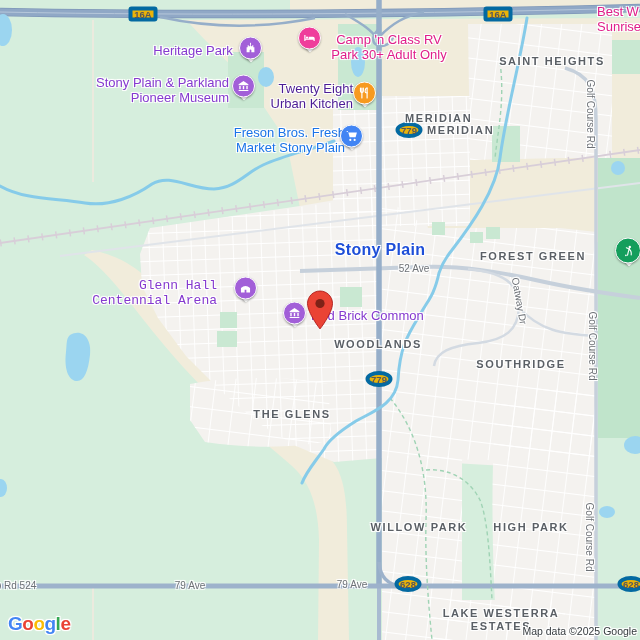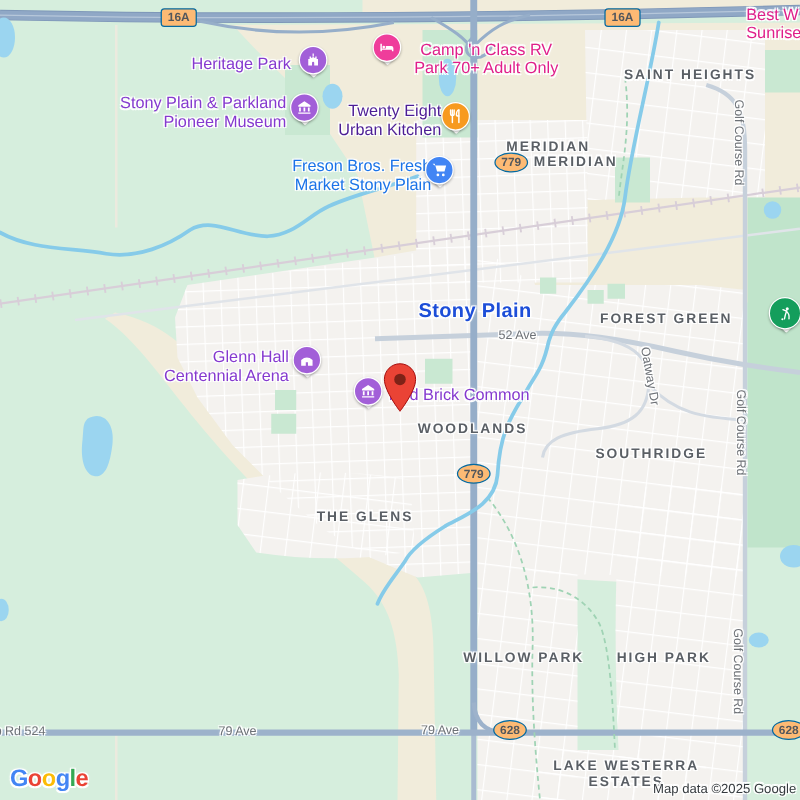--- a/index.html
+++ b/index.html
@@ -11,21 +11,21 @@
        transform:translate(-50%,-50%);
        text-shadow:-1px -1px 0 rgba(255,255,255,.95),1px -1px 0 rgba(255,255,255,.95),
                    -1px 1px 0 rgba(255,255,255,.95),1px 1px 0 rgba(255,255,255,.95),0 0 3px #fff;}
   .city{font-size:16px;font-weight:700;color:#1d4ed8;letter-spacing:.3px;}
   .area{font-size:11px;font-weight:700;color:#5a5f65;letter-spacing:1.6px;}
   .road{font-size:10px;color:#6d7176;}
   .poi-label{font-size:13px;}
   .c-purple{color:#8539cf;} .c-pink{color:#e01e8a;} .c-orange{color:#4c1d95;} .c-blue{color:#1a73e8;}
   .al{transform:translate(0,-50%);text-align:left;}
   .ar{transform:translate(-100%,-50%);text-align:right;}
-  .shield{position:absolute;transform:translate(-50%,-50%);background:#fdba74;border:1px solid #0369a1;
+  .shield{position:absolute;transform:translate(-50%,-50%);background:#eab308;border:4px solid #0369a1;
           color:#53575c;font-weight:700;font-size:9.5px;display:flex;align-items:center;justify-content:center;
           box-sizing:border-box;font-family:"Liberation Sans",sans-serif;}
   .shield.rect{width:29px;height:15px;border-radius:3px;}
   .shield.oval{width:27px;height:16px;border-radius:50%;}
   .poi{position:absolute;width:24px;height:30px;transform:translate(-50%,-45%);}
   .poi .tail{position:absolute;left:50%;top:15px;width:9px;height:9px;background:#fff;border-radius:1px;
              transform:translateX(-50%) rotate(45deg);box-shadow:0 1px 2px rgba(0,0,0,.25);}
   .poi .circ{position:absolute;left:0;top:0;width:21px;height:21px;border-radius:50%;border:1.8px solid #fff;
              box-shadow:0 1px 2px rgba(0,0,0,.3);display:flex;align-items:center;justify-content:center;}
   .poi .circ svg{width:13px;height:13px;}
@@ -160,25 +160,25 @@
       <div class="lbl road" style="left: 190px; top: 586px;">79 Ave</div>
       <div class="lbl road" style="left: 352px; top: 585px;">79 Ave</div>
       <div class="lbl road" style="left: 16px; top: 586px;">p Rd 524</div>
       <div class="lbl road" style="left: 590px; top: 114px; transform: translate(-50%, -50%) rotate(90deg);">Golf Course Rd</div>
       <div class="lbl road" style="left: 592px; top: 346px; transform: translate(-50%, -50%) rotate(90deg);">Golf Course Rd</div>
       <div class="lbl road" style="left: 589px; top: 537px; transform: translate(-50%, -50%) rotate(90deg);">Golf Course Rd</div>
       <div class="lbl road" style="left: 519px; top: 301px; transform: translate(-50%, -50%) rotate(80deg);">Oatway Dr</div>
       <div class="lbl poi-label c-purple" style="left: 193px; top: 51px; pointer-events: auto;">Heritage Park</div>
       <div class="lbl poi-label c-purple ar" style="left: 229px; top: 90px; pointer-events: auto;">Stony Plain &amp; Parkland
 Pioneer Museum</div>
-      <div class="lbl poi-label c-purple ar" style="left: 231px; top: 293px; pointer-events: auto;">Glenn Hall
+      <div class="lbl poi-label c-purple ar" style="left: 217px; top: 293px; pointer-events: auto; font-family: Liberation Mono, monospace;">Glenn Hall
 Centennial Arena</div>
       <div class="lbl poi-label c-purple al" style="left: 311px; top: 316px; pointer-events: auto;">Red Brick Common</div>
       <div class="lbl poi-label c-pink" style="left: 389px; top: 47px; pointer-events: auto;">Camp 'n Class RV
-Park 70+ Adult Only</div>
+Park 30+ Adult Only</div>
       <div class="lbl poi-label c-pink al" style="left: 597px; top: 19px; pointer-events: auto;">Best W
 Sunrise Inn &amp;</div>
       <div class="lbl poi-label c-orange ar" style="left: 353px; top: 96px; pointer-events: auto;">Twenty Eight
 Urban Kitchen</div>
       <div class="lbl poi-label c-blue ar" style="left: 345px; top: 140px; pointer-events: auto;">Freson Bros. Fresh
 Market Stony Plain</div>
     </div>
 
   <div id="poi-layer">
       <div class="poi" style="left: 251px; top: 50px;">

